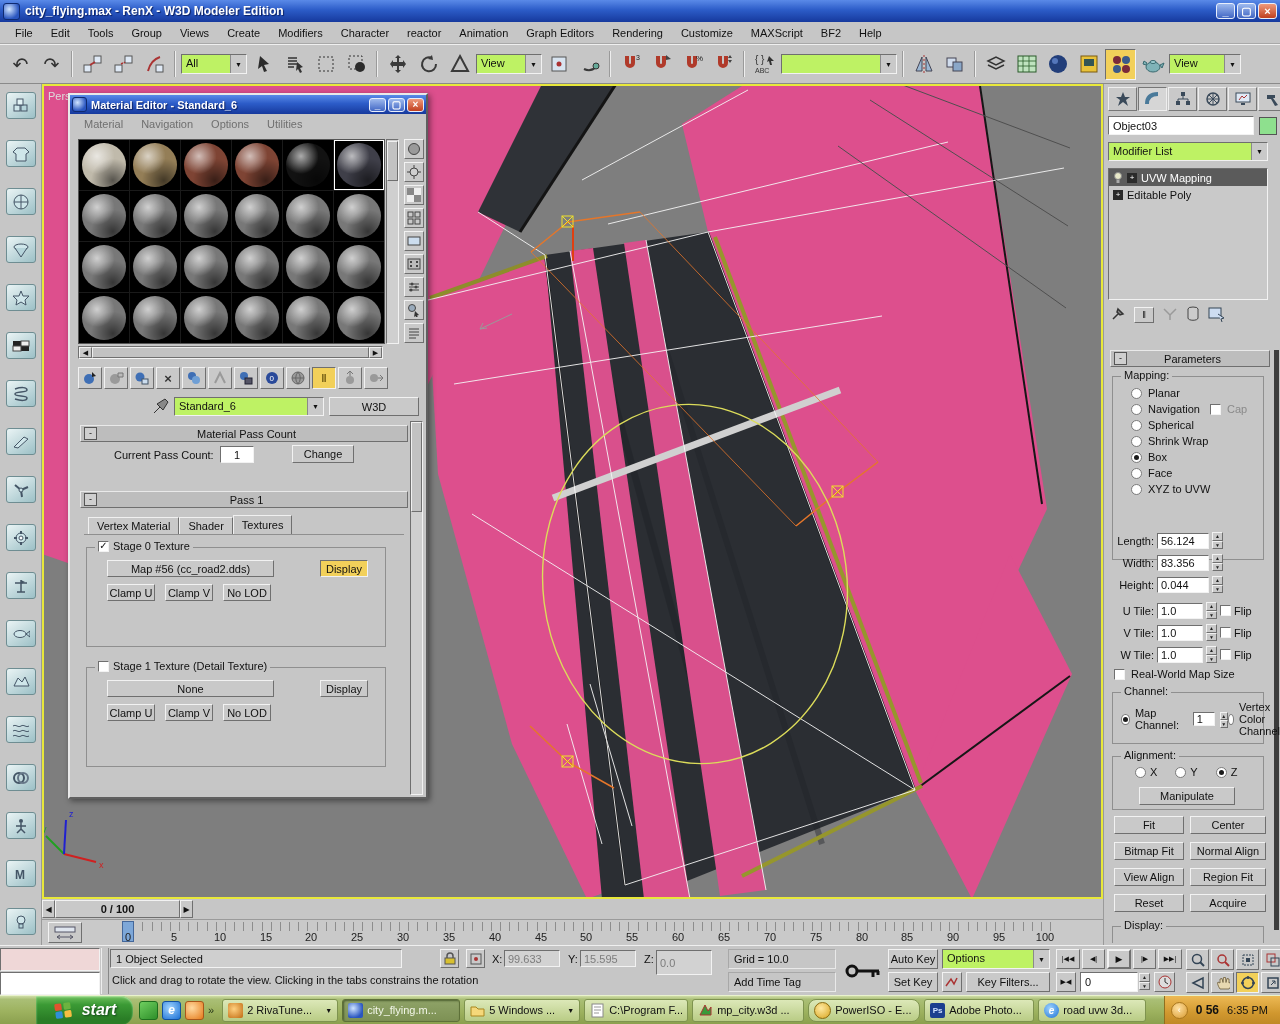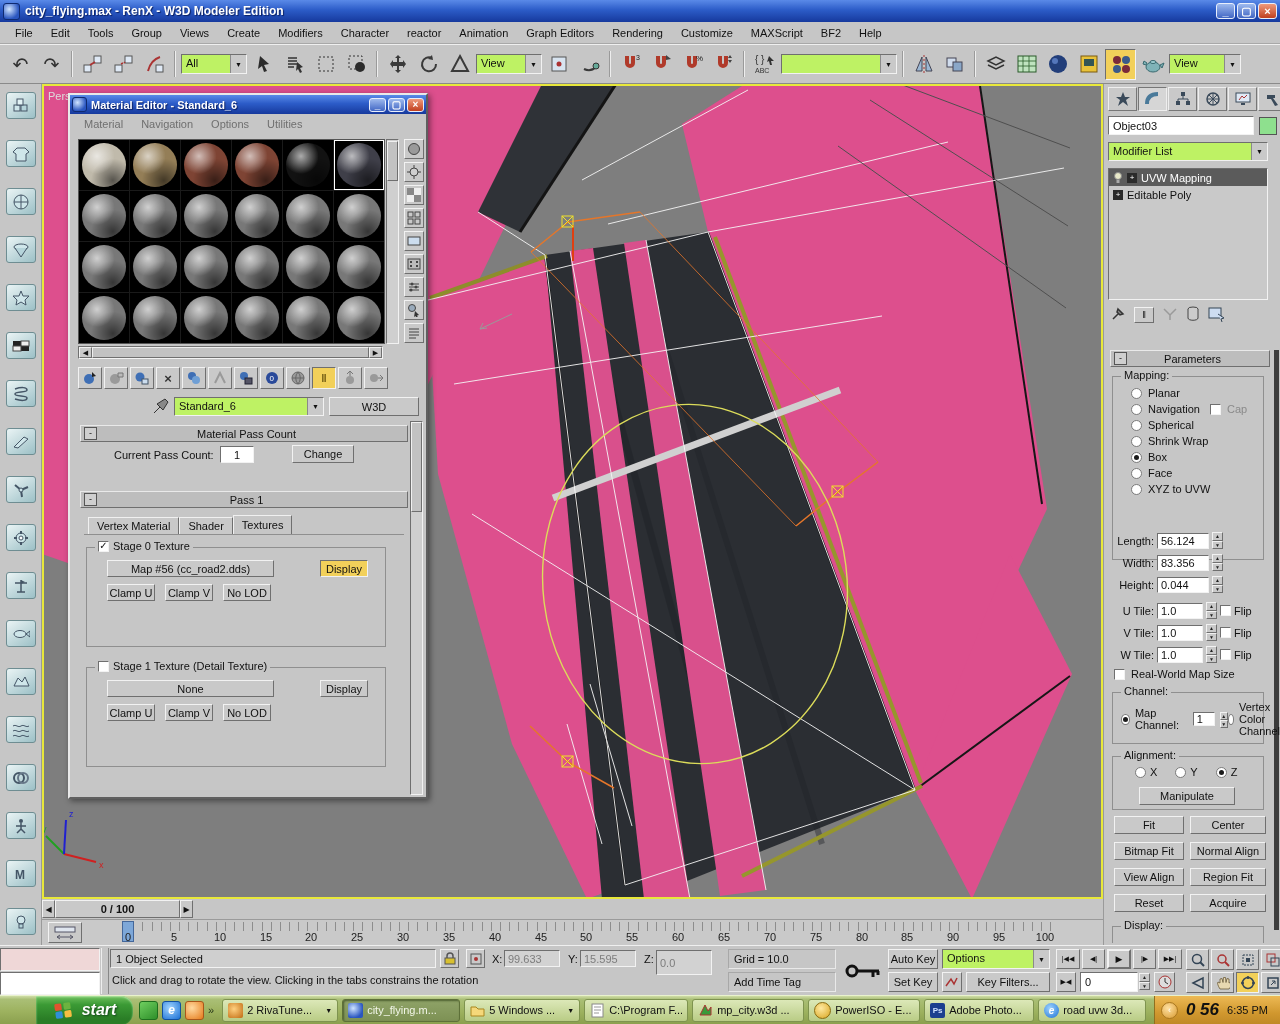--- a/index.html
+++ b/index.html
@@ -112,21 +112,21 @@
             text-shadow:1px 1px 2px #14421a;box-shadow:inset 0 1px 2px #b8e8a8;margin-left:36px;}
   .ql{display:flex;align-items:center;gap:4px;padding:0 6px;}
   .qlico{width:17px;height:17px;border-radius:3px;}
   .task{height:23px;margin:0 2px;border-radius:3px;background:linear-gradient(180deg,#dce8b8,#b9cc85);
         border:1px solid #7e934f;display:flex;align-items:center;gap:4px;padding:0 5px;box-sizing:border-box;
         font-size:11px;overflow:hidden;white-space:nowrap;}
   .task.active{background:linear-gradient(180deg,#8fa368,#7d9154);border-color:#5d7038;box-shadow:inset 1px 1px 2px #4e6030;}
   .tico{width:15px;height:15px;border-radius:2px;flex:0 0 auto;}
   .tray{height:29px;margin-left:auto;background:linear-gradient(180deg,#edb954,#d0972e 60%,#bf8826);display:flex;align-items:center;
         gap:8px;padding:0 12px 0 6px;border-left:1px solid #8f6f1f;}
-  .mono{font-weight:bold;font-size:17px;color:#111;font-style:italic;}
+  .mono{font-weight:bold;font-size:12px;color:#111;}
 </style>
 </head>
 <body>
 
 <div class="screen">
 
   <div class="abs titlebar">
     <div class="appico"></div>
     <span class="ttext">city_flying.max - RenX - W3D Modeler Edition</span>
     <div class="wbtn bmin">_</div>
@@ -1173,21 +1173,21 @@
       <div class="sunk abs" style="left:340px;top:0px;width:13px;height:374px;background:#cfcfcf;">
         <div class="thumb" style="width:11px;height:90px;"></div>
       </div>
     </div>
   </div>
 
   <div class="abs statusbar">
     <div class="abs sunk" style="left:0;top:2px;width:100px;height:23px;background:#efd7d7;"></div>
     <div class="abs sunk" style="left:0;top:26px;width:100px;height:23px;background:#ffffff;"></div>
     <div class="abs" style="left:101px;top:2px;width:6px;height:46px;border-left:1px solid #eee;border-right:1px solid #888;"></div>
-    <div class="abs sunk" style="left:110px;top:3px;width:326px;height:19px;display:flex;align-items:center;padding:0 5px;background:#cfcfcf;">
+    <div class="abs sunk" style="left:110px;top:3px;width:292px;height:19px;display:flex;align-items:center;padding:0 5px;background:#cfcfcf;">
         <span>1 Object Selected</span>
       </div>
     <span class="abs" style="left:112px;top:28px;">Click and drag to rotate the view.  Clicking in the tabs constrains the rotation</span>
     <div class="abs btn" style="left:440px;top:3px;width:19px;height:19px;">
         <svg width="12" height="13">
           <rect x="1" y="6" width="10" height="6" fill="#d8c030" stroke="#555"></rect>
           <path d="M3 6V4a3 3 0 0 1 6 0v2" fill="none" stroke="#555" stroke-width="1.5"></path>
         </svg>
       </div>
     <div class="abs btn" style="left:466px;top:3px;width:19px;height:19px;">
@@ -1351,21 +1351,21 @@
             <path d="M4 4h7M4 7h7M4 10h5" stroke="#999"></path>
           </svg></div>
       <span style="flex:1;overflow:hidden;">C:\Program F...</span>
     </div>
     <div class="task" style="width:112px;">
       <div class="tico"><svg width="15" height="15">
             <path d="M2 12L7 2l3 6 3-4v8z" fill="#3a9a3a" stroke="#a33"></path>
           </svg></div>
       <span style="flex:1;overflow:hidden;">mp_city.w3d ...</span>
     </div>
-    <div class="task" style="width:112px;">
+    <div class="task" style="width:112px;border-radius:8px;">
       <div class="tico" style="border-radius:50%;background:radial-gradient(circle at 40% 35%,#ffe9a0,#d8a520);border:1px solid #8a6a10;"></div>
       <span style="flex:1;overflow:hidden;">PowerISO - E...</span>
     </div>
     <div class="task" style="width:110px;">
       <div class="tico" style="background:#1c3f8f;display:flex;align-items:center;justify-content:center;color:#cfe0ff;font-size:8px;font-weight:bold;">Ps</div>
       <span style="flex:1;overflow:hidden;">Adobe Photo...</span>
     </div>
     <div class="task" style="width:108px;">
       <div class="tico" style="border-radius:50%;background:radial-gradient(circle at 40% 35%,#9fd4ff,#1a6fd4);display:flex;align-items:center;justify-content:center;color:#fff;font-weight:bold;font-size:10px;font-style:italic;">e</div>
       <span style="flex:1;overflow:hidden;">road uvw 3d...</span>

